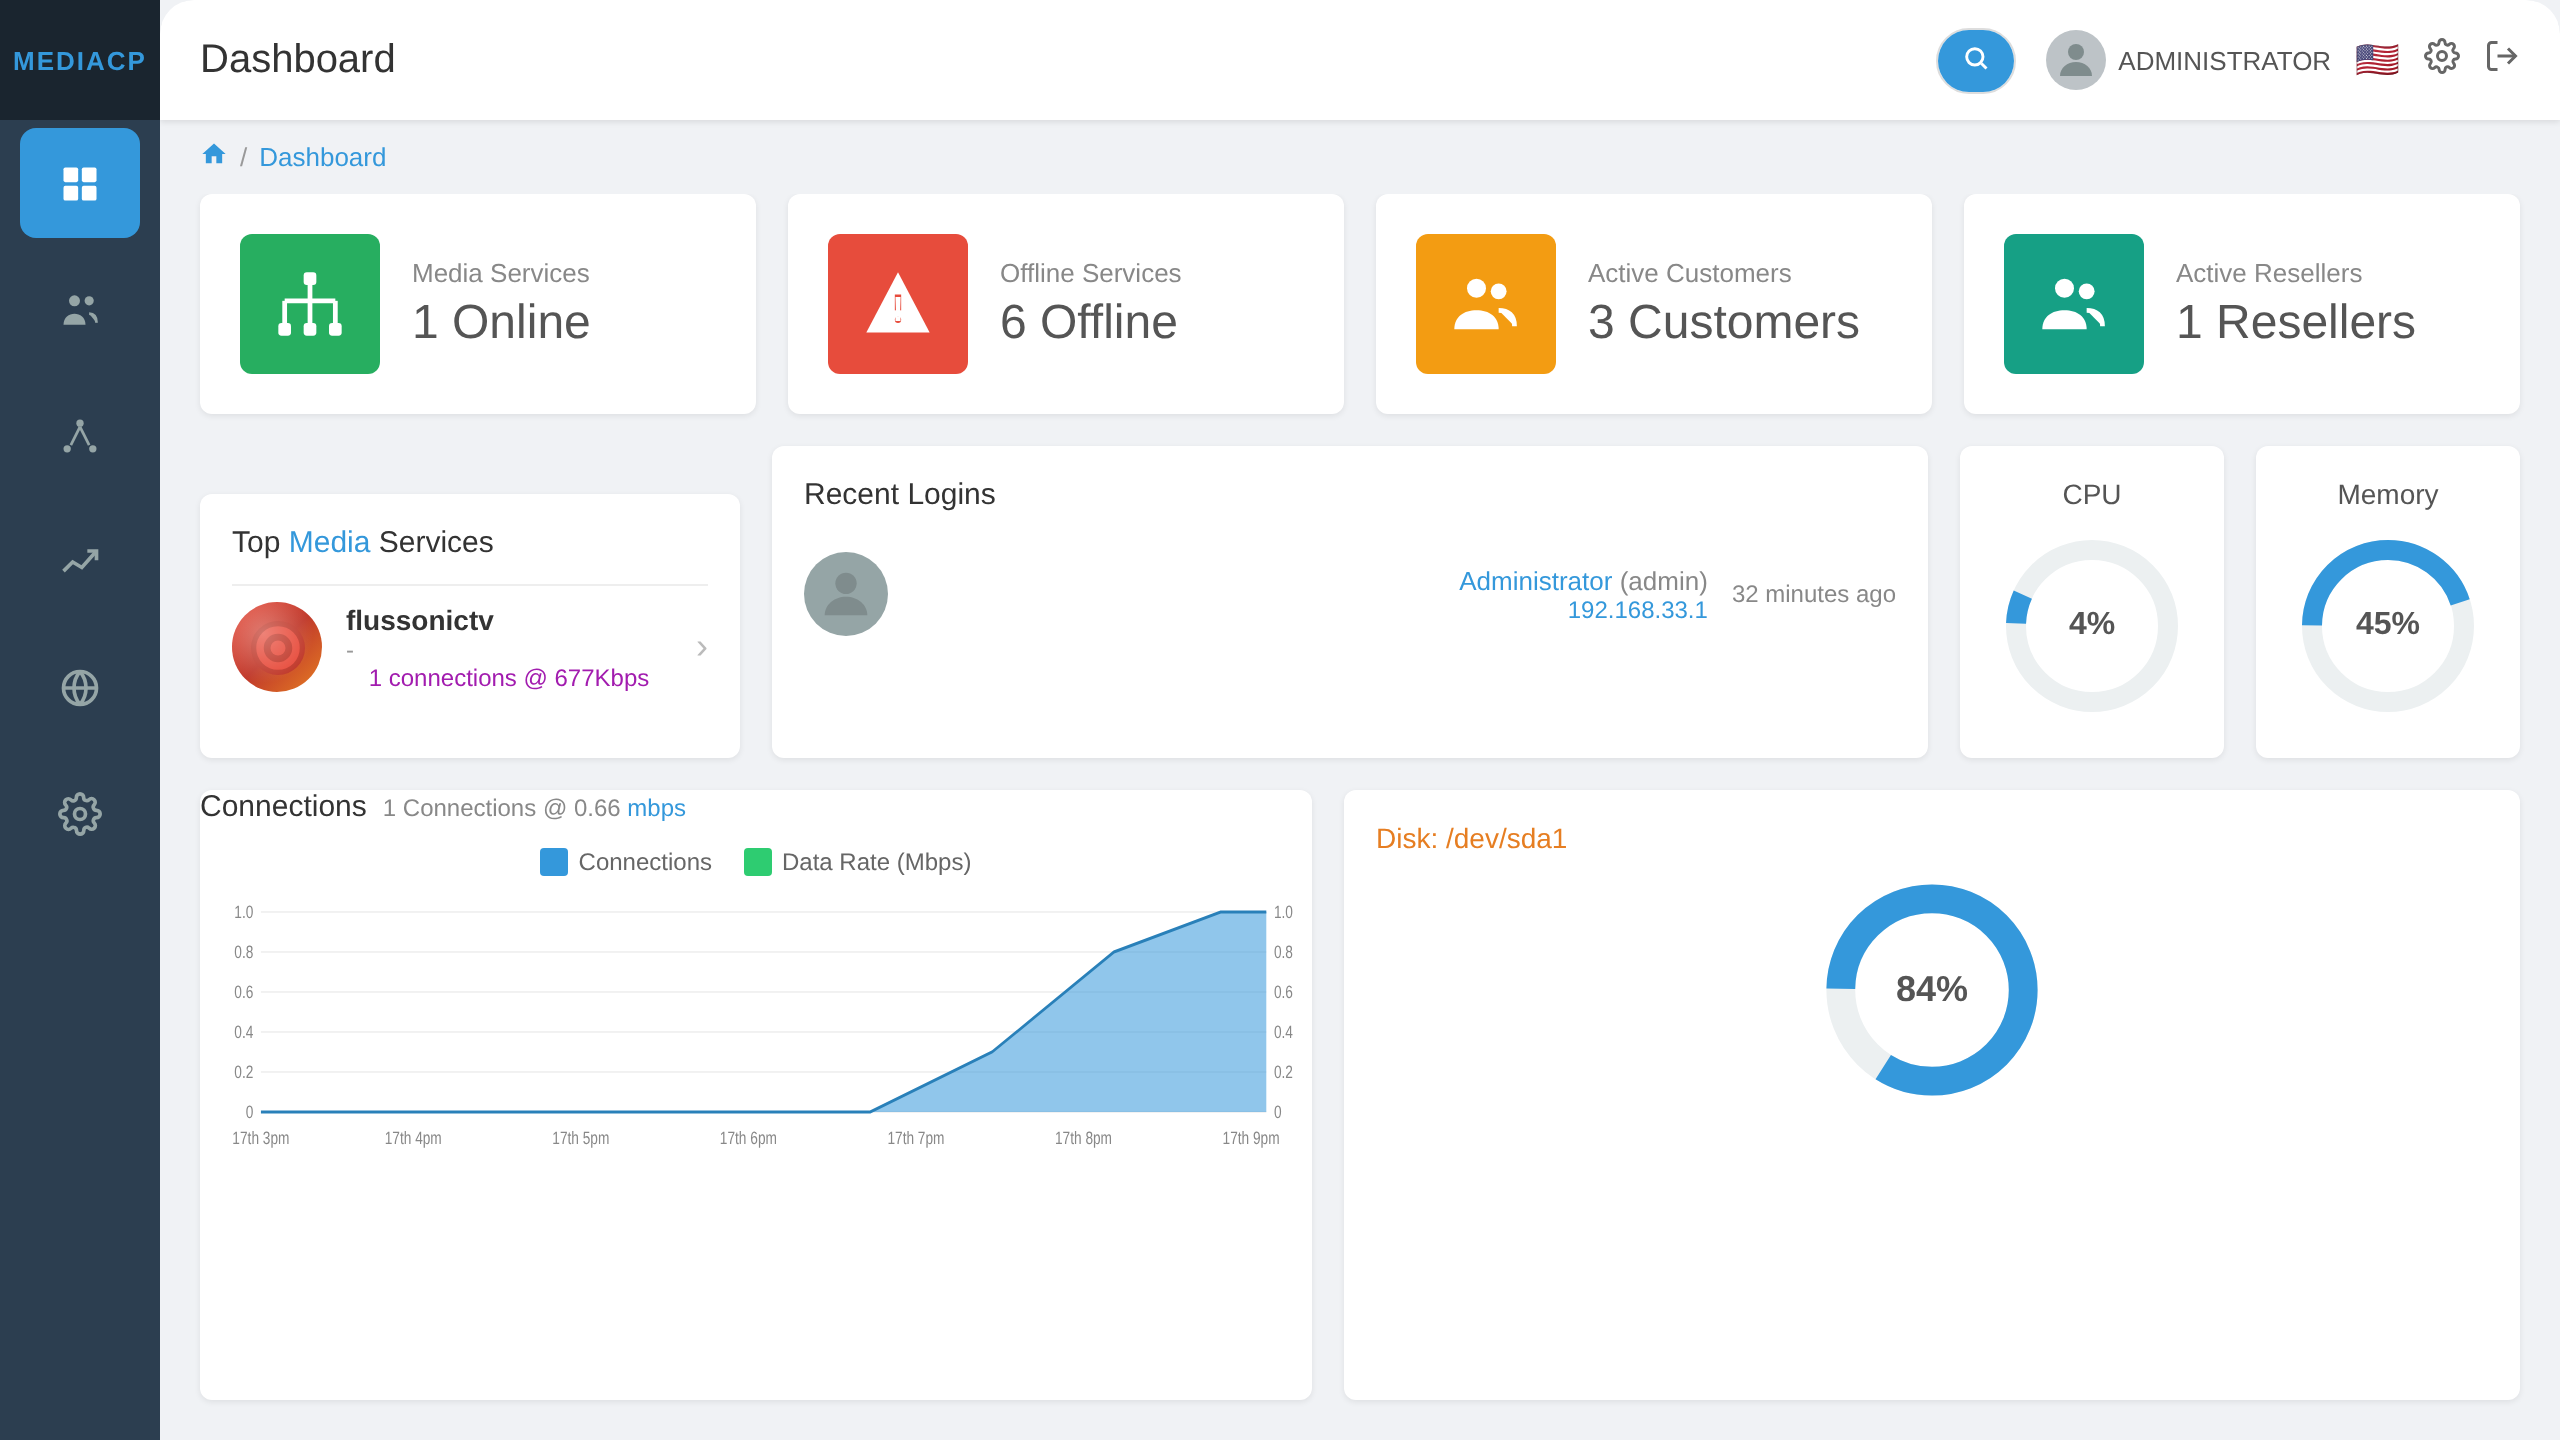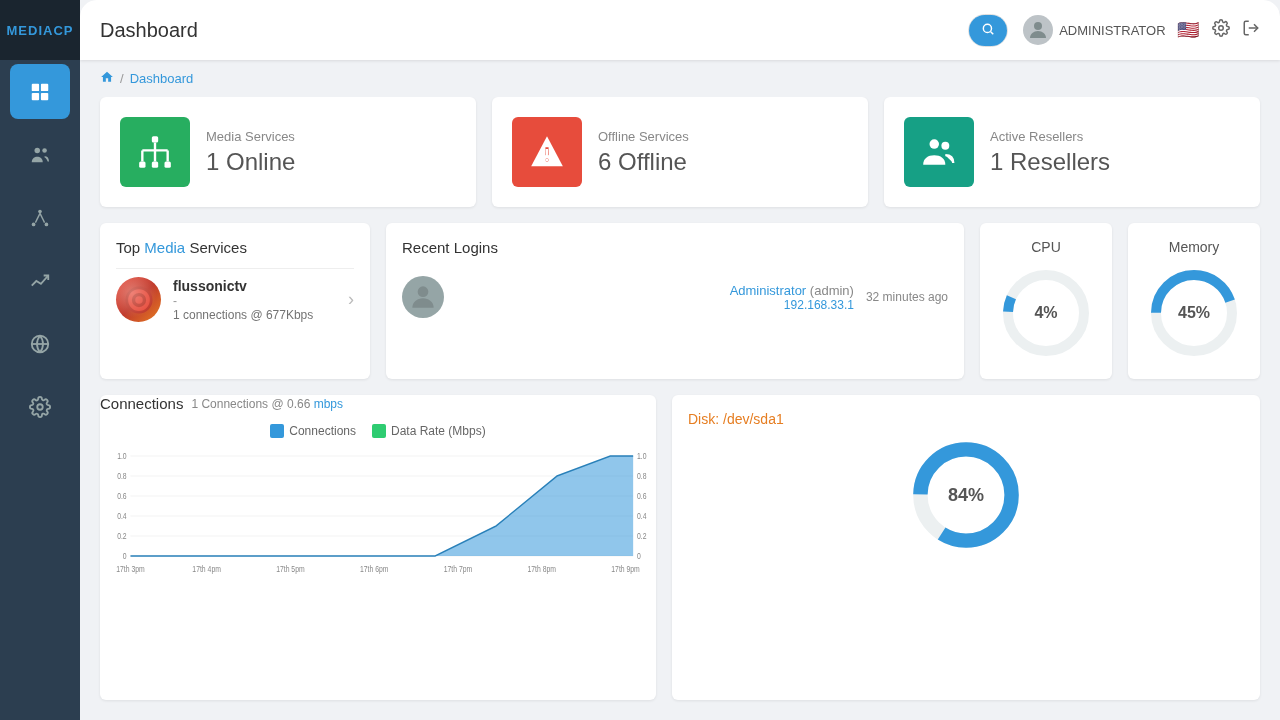--- a/index.html
+++ b/index.html
@@ -212,21 +212,21 @@
     .service-logo::before {
       content: '';
       position: absolute;
       width: 100%;
       height: 100%;
       background: radial-gradient(circle at 35% 35%, rgba(255,255,255,0.3) 0%, transparent 60%);
     }
     .service-info { flex: 1; }
     .service-name { font-size: 14px; font-weight: 600; color: #333; }
     .service-dash { font-size: 12px; color: #999; }
-    .service-connections { font-size: 12px; color: #737373; }
+    .service-connections { font-size: 12px; color: #a21caf; text-align: center; }
     .service-arrow { color: #bbb; font-size: 18px; cursor: pointer; }
 
     
     .login-item {
       display: flex;
       align-items: center;
       gap: 12px;
       padding: 8px 0;
       text-align: right;
     }
@@ -460,41 +460,55 @@
               <circle cx="12" cy="17" r="1" fill="#e74c3c"></circle>
             <text x="12" y="17.5" text-anchor="middle" font-size="11" font-weight="900" fill="white">!</text>
           </svg>
         </div>
         <div class="stat-info">
           <span class="stat-label">Offline Services</span>
           <span class="stat-value">6 Offline</span>
         </div>
       </div>
 
+      <div class="stat-card">
+        <div class="stat-icon orange">
+          <svg width="38" height="38" viewBox="0 0 24 24" fill="white">
+            <circle cx="9" cy="7" r="3"></circle>
+              <circle cx="16" cy="8" r="2.5"></circle>
+            <path d="M2 20c0-4 3-6 7-6s7 2 7 6"></path>
+            <path d="M16 14c3 0 5 1.5 5 5" stroke="white" stroke-width="1.5"></path>
+          </svg>
+        </div>
+        <div class="stat-info">
+          <span class="stat-label">Active Customers</span>
+          <span class="stat-value">3 Customers</span>
+        </div>
+      </div>
 
       <div class="stat-card">
         <div class="stat-icon teal">
           <svg width="38" height="38" viewBox="0 0 24 24" fill="white">
             <circle cx="9" cy="7" r="3"></circle>
               <circle cx="16" cy="8" r="2.5"></circle>
             <path d="M2 20c0-4 3-6 7-6s7 2 7 6"></path>
             <path d="M16 14c3 0 5 1.5 5 5" stroke="white" stroke-width="1.5"></path>
           </svg>
         </div>
         <div class="stat-info">
           <span class="stat-label">Active Resellers</span>
           <span class="stat-value">1 Resellers</span>
         </div>
       </div>
 
     </div>
 
     <div style="display:flex; gap:16px;">
 
-      <div class="card" style="flex:0 0 270px;">
+      <div class="card" style="flex:0 0 270px;margin-top:24px;">
         <div class="card-title">
           <span>Top </span><span style="color:#3498db">Media</span><span> Services</span>
         </div>
         <div class="media-service-item">
           <div class="service-logo">
             <svg width="30" height="30" viewBox="0 0 40 40">
               <circle cx="20" cy="20" r="18" fill="#c0392b"></circle>
               <circle cx="20" cy="20" r="12" fill="none" stroke="#e74c3c" stroke-width="5"></circle>
               <circle cx="20" cy="20" r="5" fill="#e74c3c"></circle>
             </svg>

